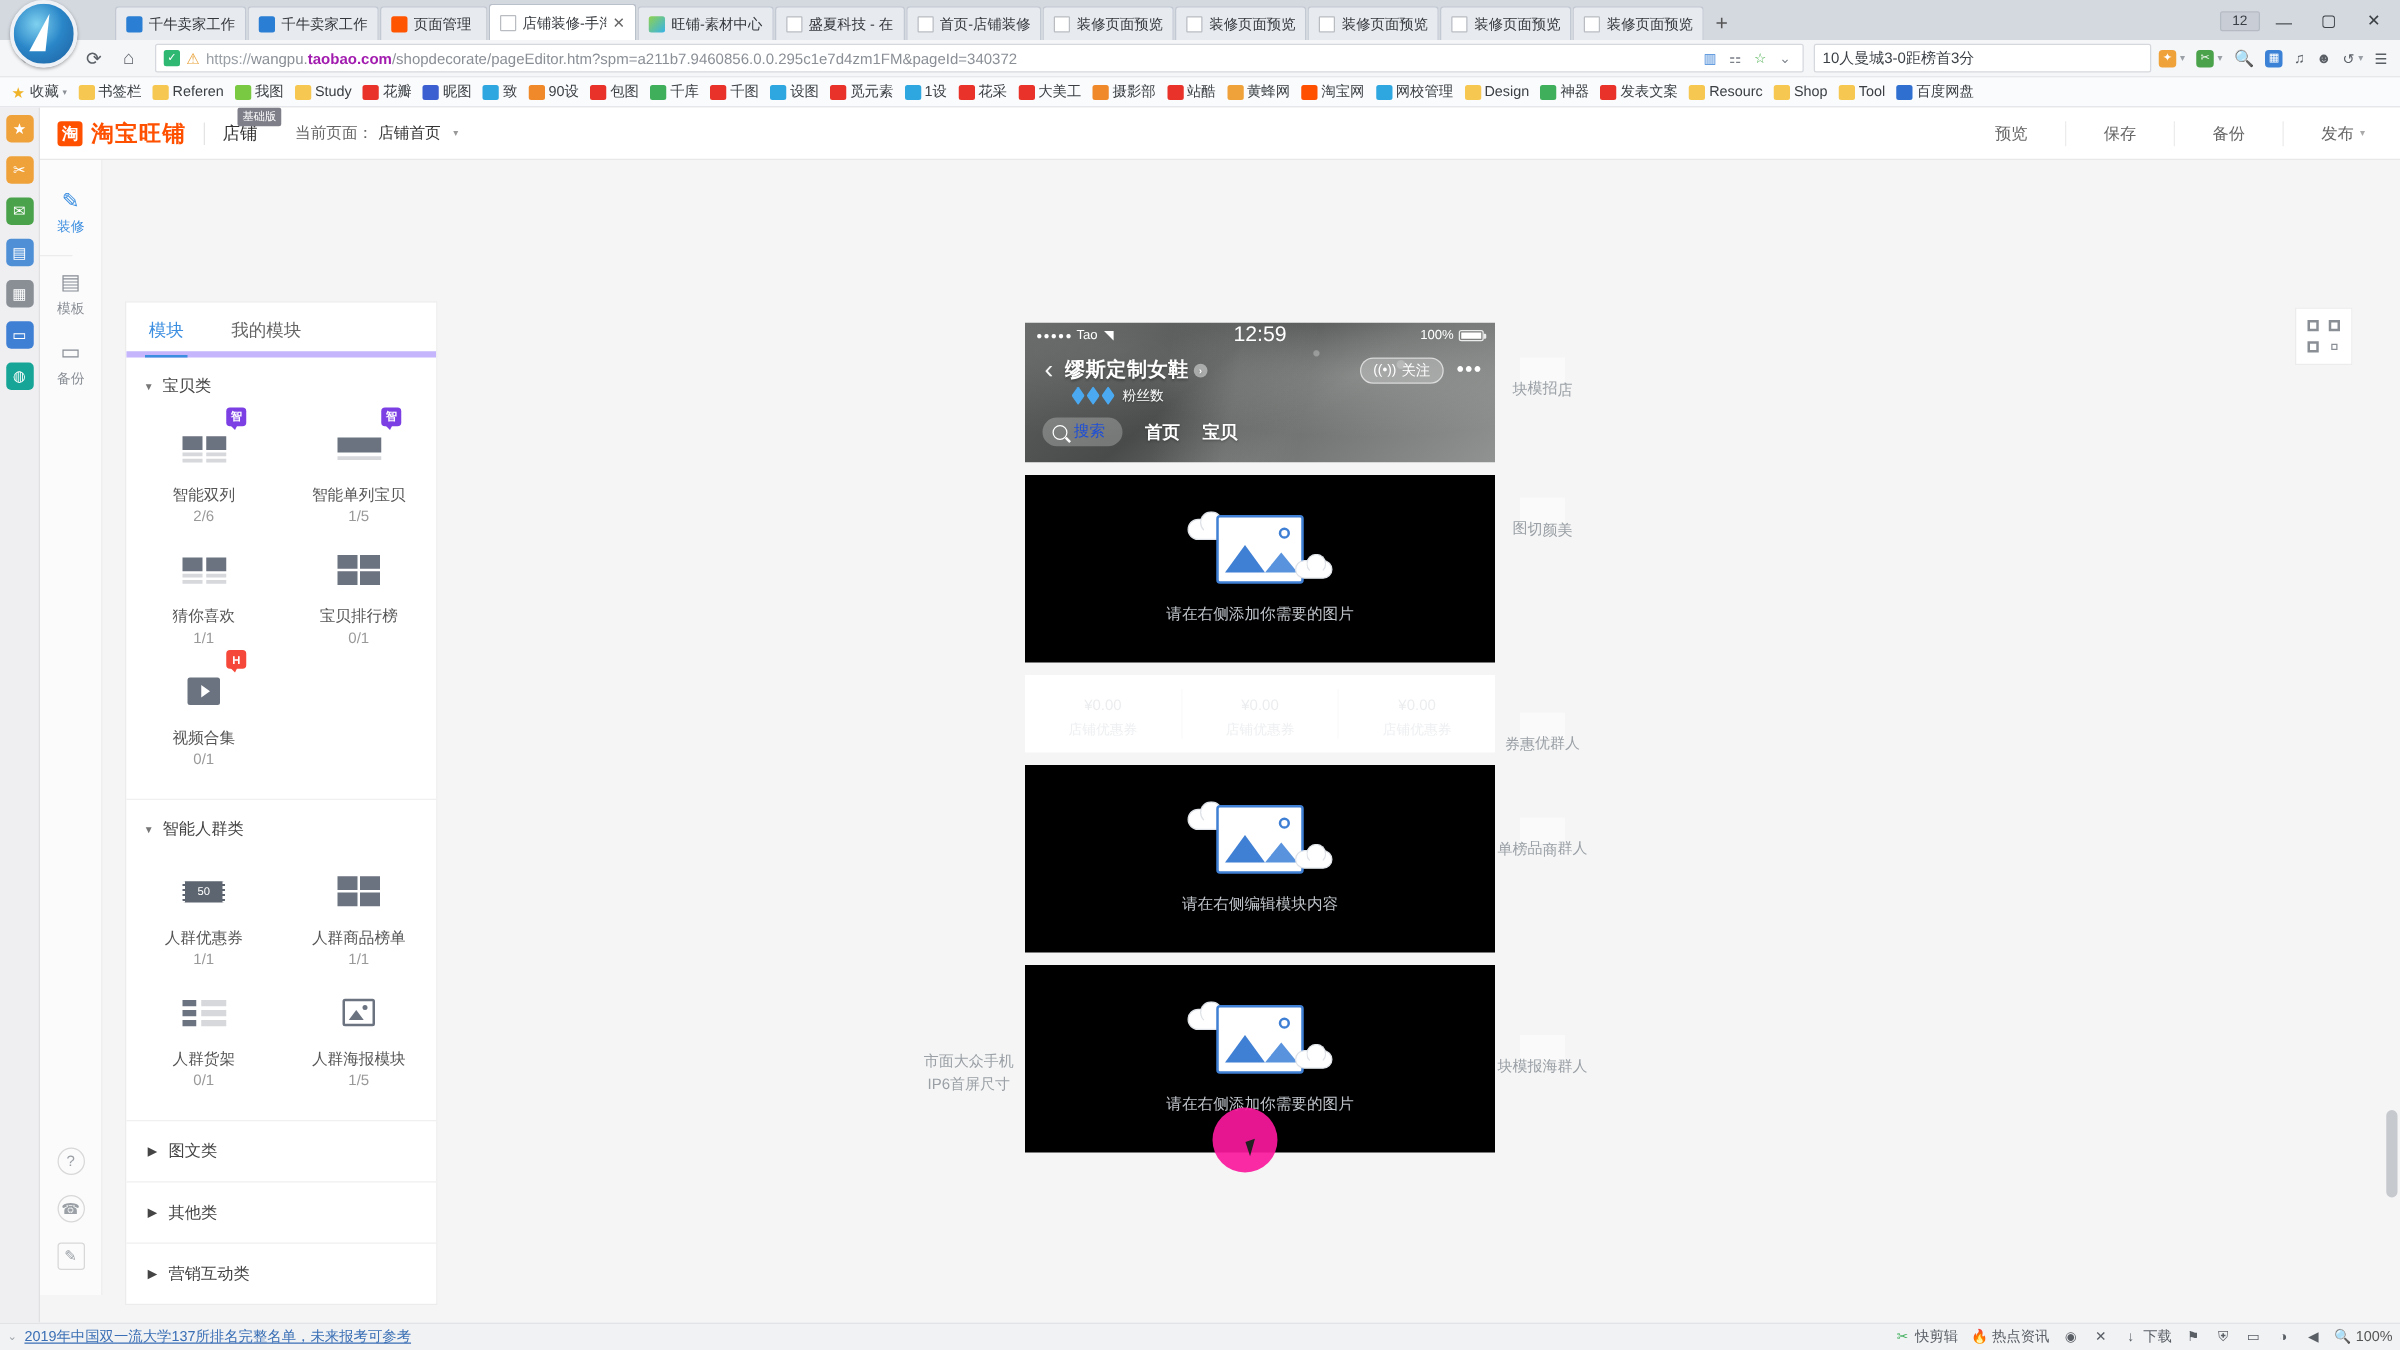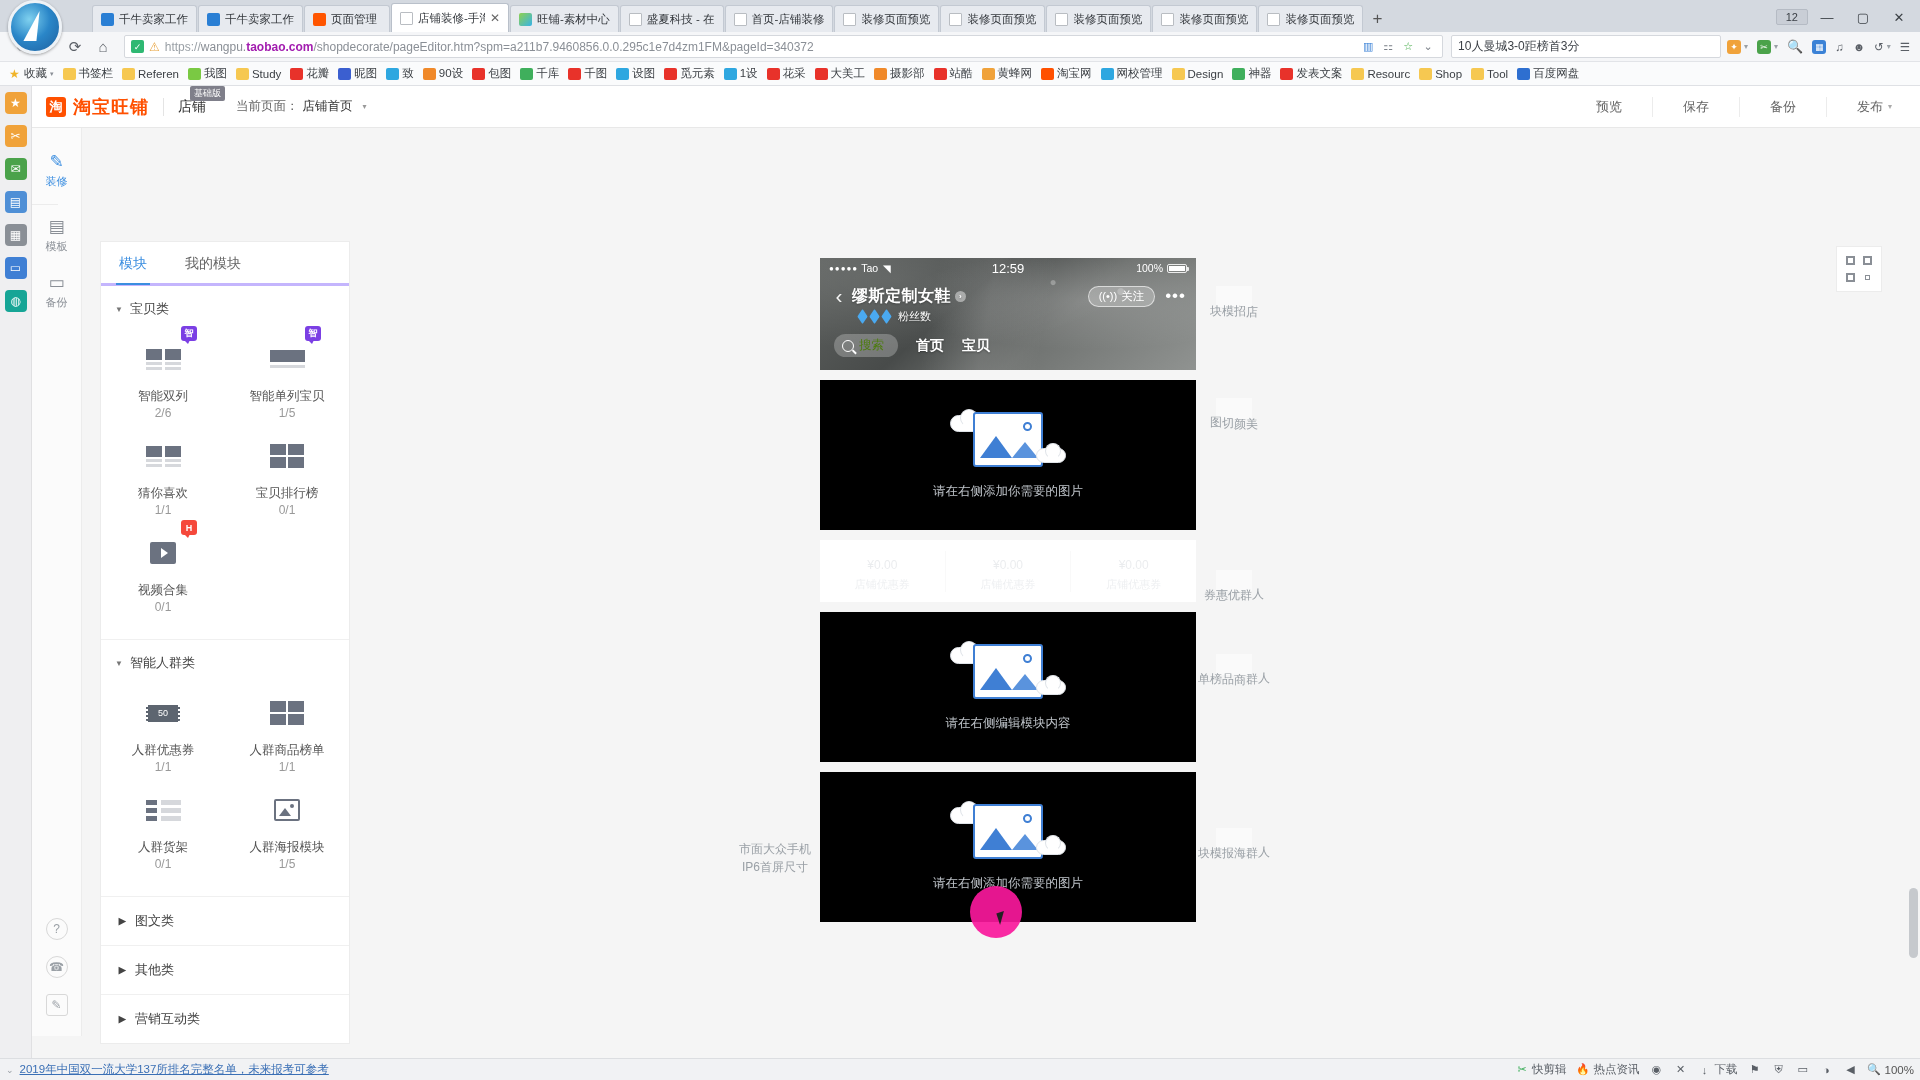--- a/index.html
+++ b/index.html
@@ -174,21 +174,21 @@
   .toolcol-bottom { margin-top: auto; display: flex; flex-direction: column; align-items: center; gap: 16px; padding-bottom: 20px; }
   .tb-ic { width: 22px; height: 22px; border: 1px solid #d8d8d8; border-radius: 50%; display: flex; align-items: center; justify-content: center; color: #9aa0a6; font-size: 12px; }
   .tb-ic.sq { border-radius: 3px; }
 
   
   .palette {
     position: absolute; left: 100px; top: 155px; width: 250px;
     background: #fff; border: 1px solid #ececec; z-index: 7;
     max-height: 905px; overflow: hidden;
   }
-  .ptabs { display: flex; border-bottom: 3px solid #c4b5fd; height: 44px; align-items: center; padding: 0 18px; gap: 38px; }
+  .ptabs { display: flex; border-bottom: 5px solid #c4b5fd; height: 44px; padding: 0 18px; gap: 38px; }
   .ptab { font-size: 14px; color: #666; height: 44px; line-height: 44px; position: relative; }
   .ptab.active { color: #3b8ee0; }
   .ptab.active::after { content: ""; position: absolute; left: -3px; right: -3px; bottom: 0; height: 2px; background: #3b8ee0; }
   .psection { border-bottom: 1px solid #f0f0f0; }
   .phead { display: flex; align-items: center; gap: 7px; padding: 14px 0 10px 14px; font-size: 13px; color: #444; }
   .phead .tri { font-size: 8px; color: #777; }
   .tri.closed { transform: rotate(-90deg); display: inline-block; }
   .pgrid { display: flex; flex-wrap: wrap; padding: 2px 0 18px 0; }
   .pcell { width: 50%; display: flex; flex-direction: column; align-items: center; padding: 12px 0 6px; }
   .pico { width: 40px; height: 34px; position: relative; display: flex; align-items: center; justify-content: center; margin-bottom: 12px; }
@@ -239,41 +239,41 @@
   }
   .shophead-bg::after {
     content: ""; position: absolute; inset: 0;
     background:
       radial-gradient(circle at 62% 22%, rgba(255,255,255,.28) 0 2px, transparent 3px),
       radial-gradient(circle at 80% 30%, rgba(255,255,255,.22) 0 3px, transparent 4px),
       linear-gradient(100deg, transparent 30%, rgba(255,255,255,.09) 45%, transparent 60%);
   }
   .statusbar { position: relative; height: 20px; display: flex; align-items: center; padding: 0 9px; color: #fff; font-size: 10.5px; }
   .sbdots { letter-spacing: 1px; font-size: 8px; margin-right: 3px; }
-  .sbtime { position: absolute; left: 50%; transform: translateX(-50%); font-size: 13px; }
+  .sbtime { position: absolute; left: 50%; transform: translateX(-50%); font-size: 17px; }
   .sbright { margin-left: auto; display: flex; align-items: center; gap: 4px; font-size: 10.5px; }
   .batt { width: 20px; height: 9px; border: 1px solid rgba(255,255,255,.85); border-radius: 2px; position: relative; }
   .batt::after { content:""; position:absolute; right:-3px; top:2px; width:2px;height:4px;background:rgba(255,255,255,.85); border-radius:0 1px 1px 0;}
   .batt i { position:absolute; inset:1px; background:#fff; display:block; }
   .shoprow { position: relative; display: flex; align-items: center; padding: 6px 10px 0 6px; color: #fff; }
   .backarrow { font-size: 21px; font-weight: 300; width: 26px; text-align: center; opacity: .95; }
   .shoptitle { font-size: 16px; font-weight: 700; letter-spacing: .5px; text-shadow: 0 1px 2px rgba(0,0,0,.3); }
   .arrowc { display: inline-flex; width: 11px; height: 11px; border-radius: 50%; background: rgba(255,255,255,.45); color: #fff; font-size: 8px; align-items: center; justify-content: center; margin-left: 4px; vertical-align: 2px; }
   .followbtn {
     margin-left: auto; background: rgba(255,255,255,.25); border: 1px solid rgba(255,255,255,.6);
     color: #fff; font-size: 11.5px; border-radius: 11px; padding: 2px 10px; display: flex; align-items: center; gap: 4px;
   }
   .dots3 { color: #fff; font-size: 17px; margin-left: 10px; letter-spacing: 1px; }
   .fansrow { position: relative; display: flex; align-items: center; gap: 3px; padding-left: 38px; margin-top: 1px; }
   .dia { width: 9px; height: 9px; background: #4aa9f0; transform: rotate(45deg) skew(10deg,10deg); border-radius: 1px; }
   .fanstext { color: #fff; font-size: 11px; margin-left: 4px; text-shadow: 0 1px 2px rgba(0,0,0,.3); }
   .navrow { position: relative; display: flex; align-items: center; gap: 18px; padding: 10px 10px 8px 14px; }
   .searchpill {
     background: rgba(255,255,255,.25); border-radius: 13px; padding: 3px 14px 3px 8px;
-    display: flex; align-items: center; gap: 5px; color: #4d7c0f; font-size: 12.5px;
+    display: flex; align-items: center; gap: 5px; color: #1d4ed8; font-size: 12.5px;
   }
   .magni { width: 12px; height: 12px; border: 1.5px solid #fff; border-radius: 50%; position: relative; display: inline-block; }
   .magni::after { content:""; position:absolute; right:-4px; bottom:-2px; width:5px;height:1.5px;background:#fff; transform: rotate(45deg); }
   .navlink { color: #fff; font-size: 14px; font-weight: 700; text-shadow: 0 1px 2px rgba(0,0,0,.35); }
 
   .mblock { background: #000000; margin-top: 10px; position: relative; }
   .mblock.img { height: 150px; display: flex; flex-direction: column; align-items: center; justify-content: center; gap: 14px; }
   .ph-art { position: relative; width: 120px; height: 58px; display: flex; align-items: center; justify-content: center; }
   .ph-frame { width: 70px; height: 55px; border: 2px solid #3f7fd4; border-radius: 3px; position: relative; overflow: hidden; background: #fff; }
   .ph-frame .mount { position: absolute; left: 5px; right: 5px; bottom: 7px; height: 22px; }

